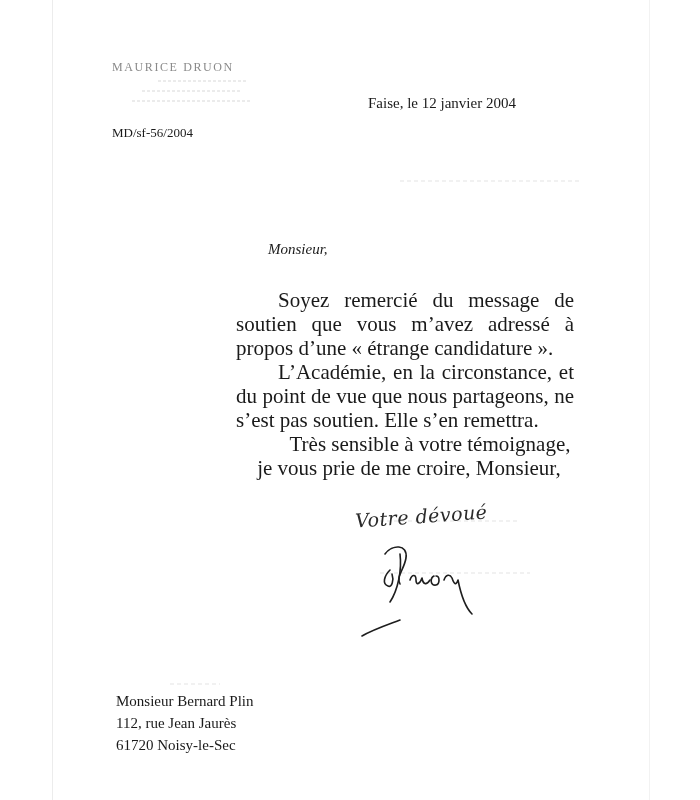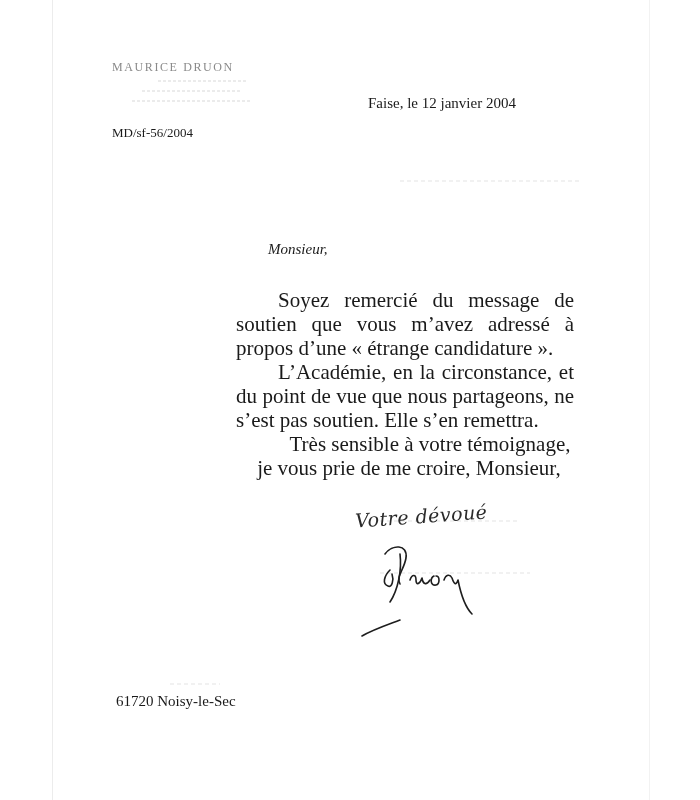--- a/index.html
+++ b/index.html
@@ -155,14 +155,16 @@
   <path d="M40 14 C 42 30, 38 50, 30 62"></path>
 
   <path d="M50 40 C 52 34, 56 34, 56 40 C 56 46, 60 44, 62 38 C 63 44, 66 46, 70 40"></path>
   <path d="M74 36 C 70 38, 70 46, 76 45 C 80 44, 80 36, 76 36"></path>
   <path d="M84 40 C 86 34, 90 34, 92 38 C 94 44, 96 46, 98 40 C 100 50, 104 66, 112 74"></path>
 
   <path d="M2 96 C 12 90, 24 86, 40 80"></path>
 </svg>
 
 <div class="recipient">
+  <div>Monsieur Bernard Plin</div>
+  <div>112, rue Jean Jaurès</div>
   <div>61720 Noisy-le-Sec</div>
 </div>
 
 </body></html>

